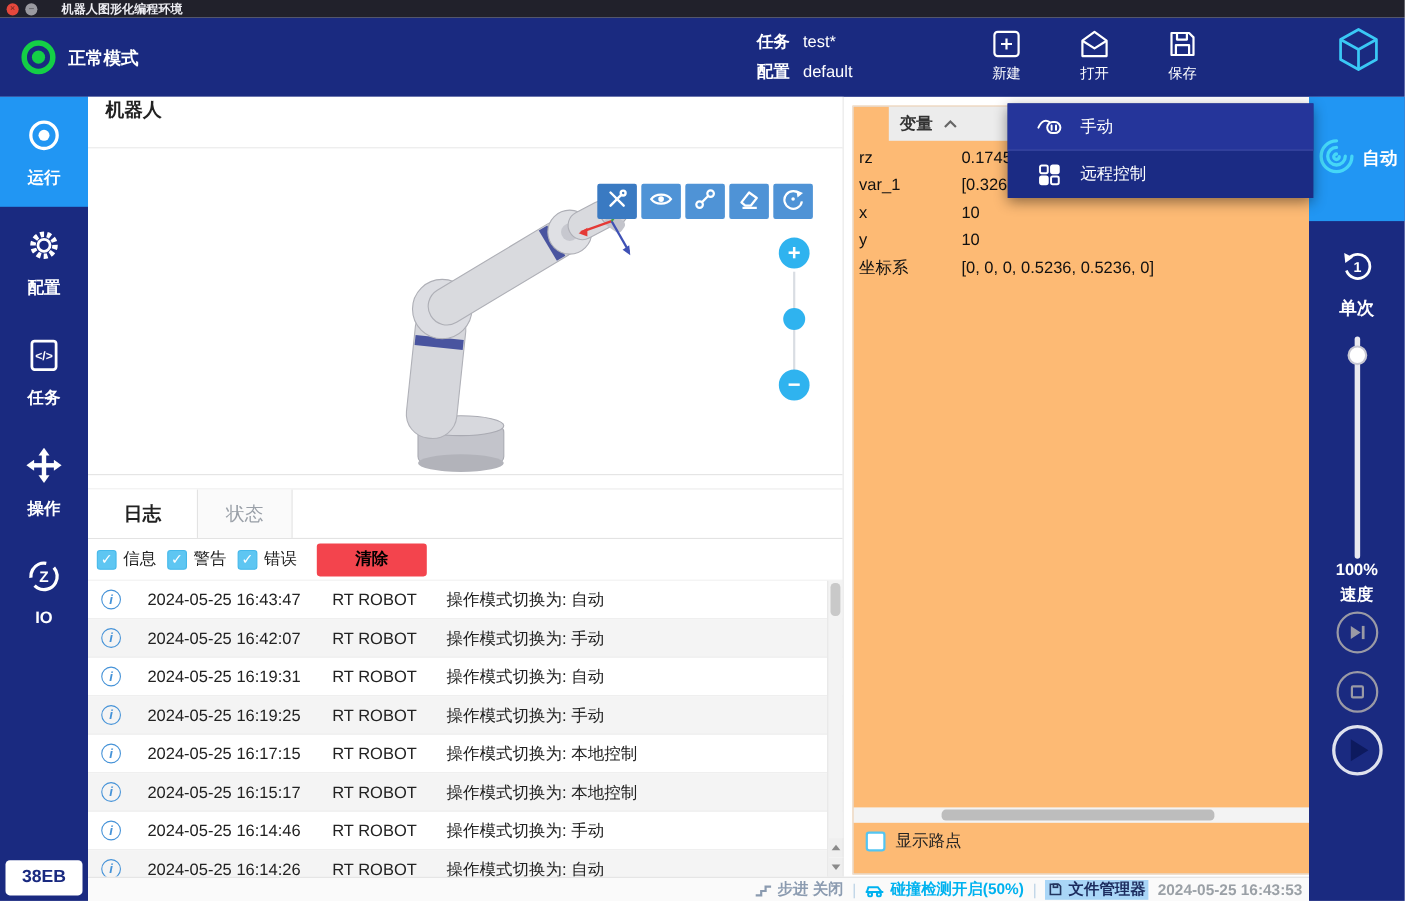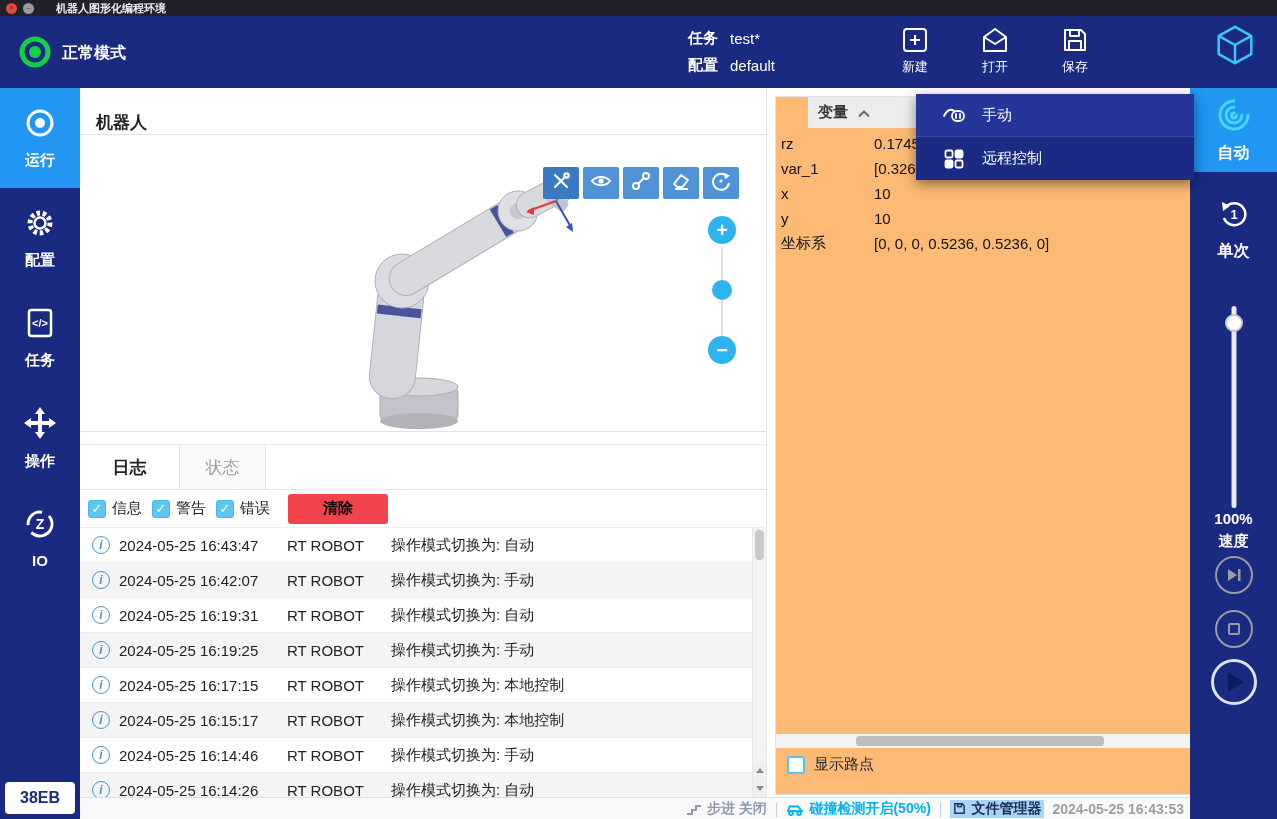--- a/index.html
+++ b/index.html
@@ -34,21 +34,21 @@
   .side-item { height:100px; display:flex; flex-direction:column; align-items:center;
                justify-content:center; gap:7px; color:#fff; cursor:pointer; }
   .side-item.active { background:#2196f3; }
   .side-item .lbl { font-size:15px; font-weight:bold; }
   .side-badge { position:absolute; left:5px; right:5px; bottom:5px; height:32px; background:#fff;
                 border-radius:4px; color:#1a2a80; font-weight:bold; font-size:16px;
                 display:flex; align-items:center; justify-content:center; }
 
   
   .right-sidebar { position:absolute; top:88px; left:1190px; width:87px; height:731px; background:#1a2a80; color:#fff; }
-  .rs-auto { height:84px; background:#2196f3; display:flex; flex-direction:column;
+  .rs-auto { height:113px; background:#2196f3; display:flex; flex-direction:row;
              align-items:center; justify-content:center; gap:6px; cursor:pointer; }
   .rs-auto .lbl, .rs-single .lbl { font-size:16px; font-weight:bold; }
   .rs-single { margin-top:14px; height:86px; display:flex; flex-direction:column;
                align-items:center; justify-content:center; gap:6px; cursor:pointer; }
   .slider-wrap { position:absolute; top:218px; left:50%; transform:translateX(-50%); width:24px; height:202px; }
   .slider-track { position:absolute; left:50%; transform:translateX(-50%); top:0; bottom:0; width:5px;
                   background:#e9e9ef; border-radius:3px; }
   .slider-knob { position:absolute; top:8px; left:50%; transform:translateX(-50%); width:18px; height:18px;
                  border-radius:50%; background:#fff; border:2px solid #c7c7d2; cursor:pointer; }
   .rs-speed { position:absolute; top:420px; width:100%; text-align:center; font-weight:bold;
@@ -57,21 +57,21 @@
             display:flex; align-items:center; justify-content:center; cursor:pointer; }
   .rs-skip { top:468px; width:38px; height:38px; border:2px solid #9a9aa5; }
   .rs-stop { top:522px; width:38px; height:38px; border:2px solid #9a9aa5; }
   .stop-square { width:12px; height:12px; border:2px solid #9a9aa5; border-radius:2px; }
   .rs-play { top:571px; width:46px; height:46px; border:3px solid #dfe2ee; background:#1a2a80; }
   .play-tri { width:0; height:0; border-left:16px solid #0d1a5e; border-top:10px solid transparent;
               border-bottom:10px solid transparent; margin-left:5px; }
 
   
   .robot-title-row { position:absolute; left:80px; top:88px; width:686px; height:47px; background:#fff;
-                     border-bottom:1px solid #e3e3e3; display:flex; align-items:flex-end; padding-left:16px;
+                     border-bottom:1px solid #e3e3e3; display:flex; align-items:flex-start; padding-left:16px;
                      font-size:17px; font-weight:bold;font-family:Liberation Mono, monospace; }
   .robot-view { position:absolute; left:80px; top:135px; width:686px; height:297px; background:#fff;
                 border-bottom:1px solid #e3e3e3; overflow:hidden; cursor:grab; }
   .view-toolbar { position:absolute; top:32px; right:27px; display:flex; gap:4px; }
   .vt-btn { width:36px; height:32px; background:#4f93d6; border-radius:2px;
             display:flex; align-items:center; justify-content:center; cursor:pointer; }
   .vt-btn.first { background:#3a7ac2; }
   .zoom-in  { position:absolute; left:628px; top:81px; }
   .zoom-out { position:absolute; left:628px; top:201px; }
   .zoom-circle { width:28px; height:28px; border-radius:50%; background:#2fb3ef; color:#fff; font-size:20px;
@@ -101,21 +101,21 @@
                  color:#fff; font-size:15px; display:flex; align-items:center; justify-content:center;
                  border-radius:2px; cursor:pointer;margin-top:36px; }
   .log-list { position:absolute; left:80px; top:528px; width:686px; height:269px; background:#fff; overflow:hidden; }
   .log-row { height:35px; display:flex; align-items:center; padding-left:12px; font-size:15px;
              border-bottom:1px solid #ececec; background:#fff; }
   .log-row:nth-child(even) { background:#f4f4f4; }
   .info-icon { width:18px; height:18px; min-width:18px; border-radius:50%; border:1.5px solid #4693d8;
                color:#4693d8; display:flex; align-items:center; justify-content:center;
                font-size:12px; font-style:italic; font-weight:bold; }
   .info-icon::before { content:"i"; }
-  .log-time { margin-left:9px; width:168px; }
+  .log-time { margin-left:24px; width:168px; }
   .log-source { width:104px; }
   .log-message { flex:1; }
   .log-scrollbar { position:absolute; left:752px; top:528px; width:14px; height:269px; background:#f3f3f3;
                    border-left:1px solid #e6e6e6; cursor:pointer; }
   .log-thumb { position:absolute; top:2px; left:2px; width:9px; height:30px; background:#c9c9c9; border-radius:4px; }
   .sb-btn { position:absolute; left:0; width:14px; height:17px; background:#efefef;
             display:flex; align-items:center; justify-content:center; cursor:pointer; }
   .sb-up { bottom:18px; } .sb-down { bottom:0; }
   .arrow-up { width:0; height:0; border-left:4px solid transparent; border-right:4px solid transparent;
               border-bottom:5px solid #8a8a8a; }

